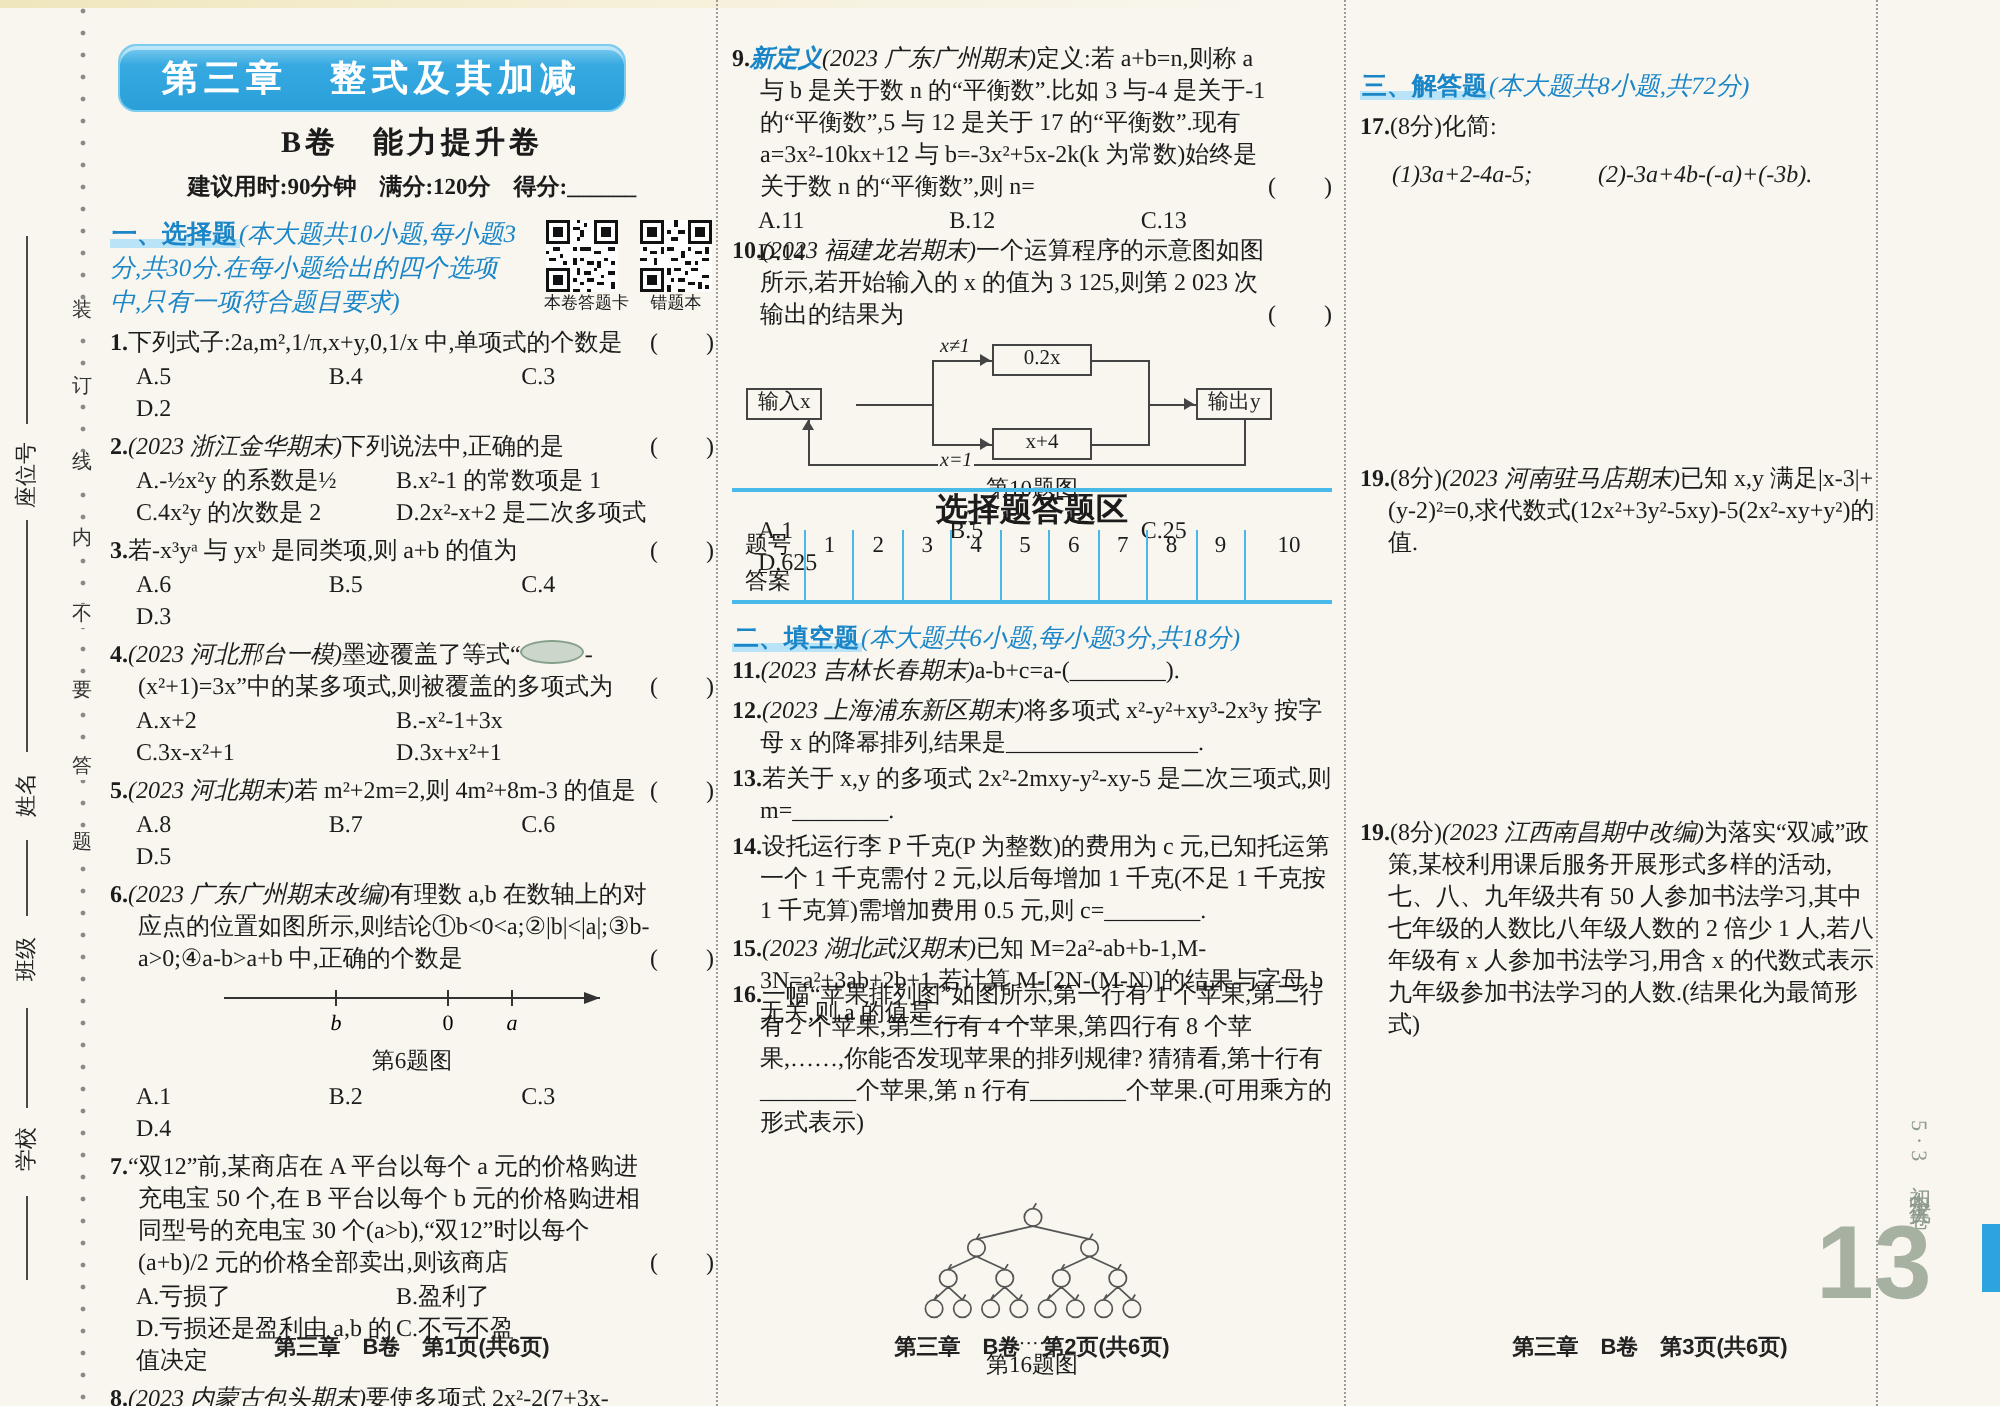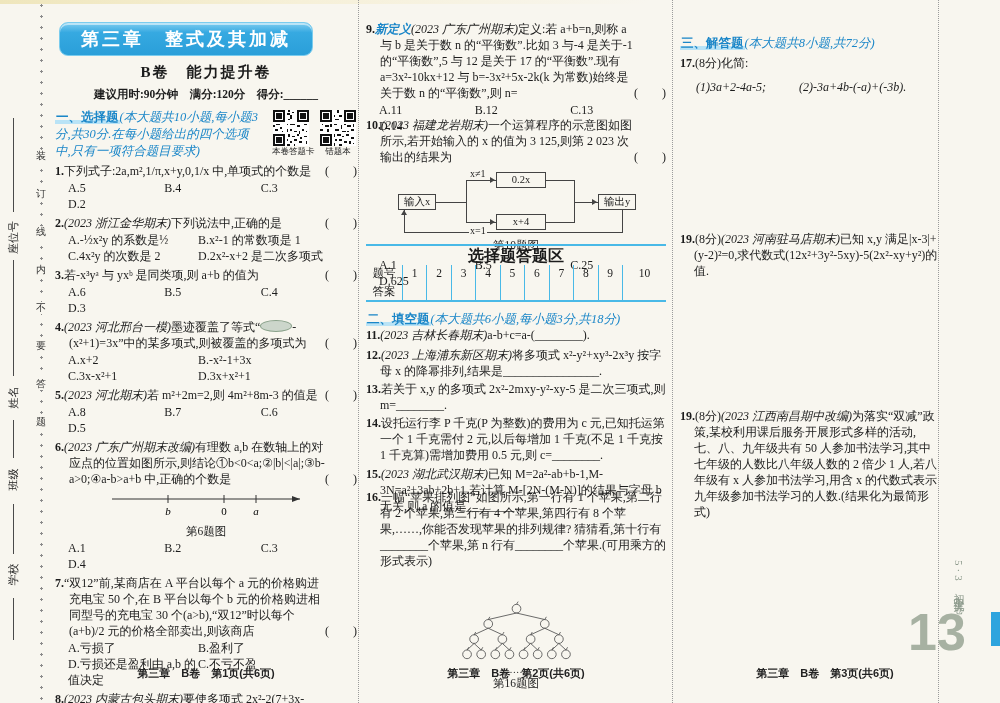--- a/index.html
+++ b/index.html
@@ -55,21 +55,21 @@
   .c2{grid-template-columns:45% 55%;}
   .blot{display:inline-block;width:30px;height:10px;background:#ccd6cb;border:1px solid #88a089;
         border-radius:50%;vertical-align:-1px;}
   .fig{text-align:center;margin-top:3px;}
   .figcap{text-align:center;font-size:11.5px;margin-top:1px;}
   
   .flow{position:relative;width:292px;height:66px;margin:5px auto 0;}
   .fbox{position:absolute;border:1px solid #444;font-size:10.5px;line-height:14px;
         padding:0 5px;background:#f8f6ef;white-space:nowrap;}
   .fl{position:absolute;background:#444;}
-  .flbl{position:absolute;font-size:10px;background:#f8f6ef;line-height:11px;padding:0 1px;}
+  .flbl{position:absolute;font-size:10px;font-style:italic;background:#f8f6ef;line-height:11px;padding:0 1px;}
   .ar{position:absolute;width:0;height:0;border:3px solid transparent;}
   .ar-r{border-left:5px solid #444;border-right:none;}
   .ar-u{border-bottom:5px solid #444;border-top:none;}
   
   .ansarea{position:absolute;left:0;width:100%;border-top:2px solid #49b9e7;border-bottom:2px solid #49b9e7;}
   .anstitle{text-align:center;font-weight:bold;font-size:16px;padding:2px 0 1px;}
   .anstab{width:100%;border-collapse:collapse;}
   .anstab td{border-left:1px solid #49b9e7;text-align:center;font-size:11.5px;height:16px;padding:0;}
   .anstab td:first-child{border-left:none;width:36px;}
   .anstab tr.ansrow td{height:19px;}
@@ -273,21 +273,21 @@
         <div class="fl" style="left:204px;top:32px;width:24px;height:1px;"></div>
         <div class="fl" style="left:252px;top:40px;width:1px;height:22px;"></div>
         <div class="fl" style="left:34px;top:62px;width:219px;height:1px;"></div>
         <div class="fl" style="left:34px;top:40px;width:1px;height:22px;"></div>
         <span class="ar ar-r" style="left:120px;top:7px;"></span>
         <span class="ar ar-r" style="left:120px;top:49px;"></span>
         <span class="ar ar-r" style="left:222px;top:29px;"></span>
         <span class="ar ar-u" style="left:31px;top:40px;"></span>
         <span class="flbl" style="left:99px;top:-2px;">x≠1</span>
         <span class="flbl" style="left:99px;top:55px;">x=1</span>
-        <div class="fbox" style="left:28px;top:24px;">输入x</div>
+        <div class="fbox" style="left:3px;top:24px;">输入x</div>
         <div class="fbox" style="left:126px;top:2px;width:38px;text-align:center;">0.2x</div>
         <div class="fbox" style="left:126px;top:44px;width:38px;text-align:center;">x+4</div>
         <div class="fbox" style="left:228px;top:24px;">输出y</div>
       </div>
       <div class="figcap">第10题图</div>
       <div class="opts c4" style="margin-top:4px;">
         <span>A.1</span>
         <span>B.5</span>
         <span>C.25</span>
         <span>D.625</span>

